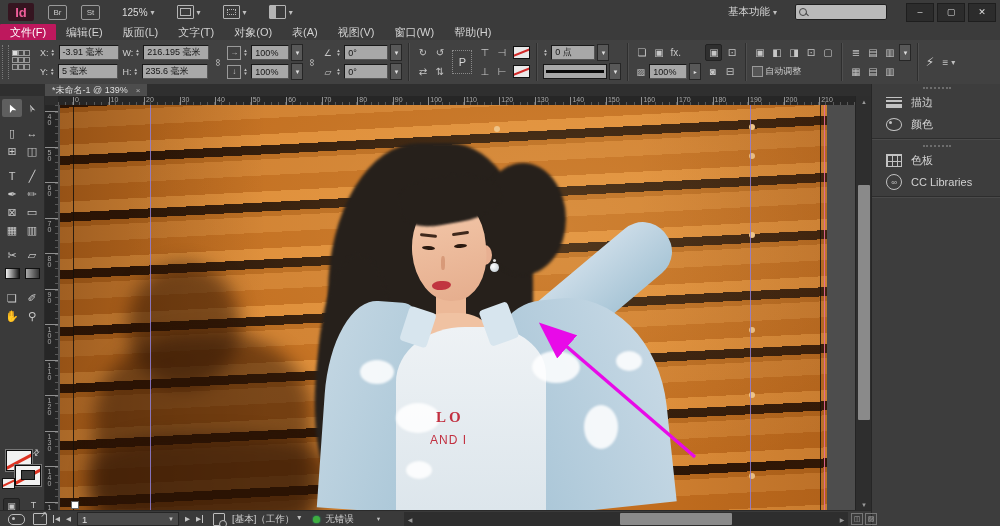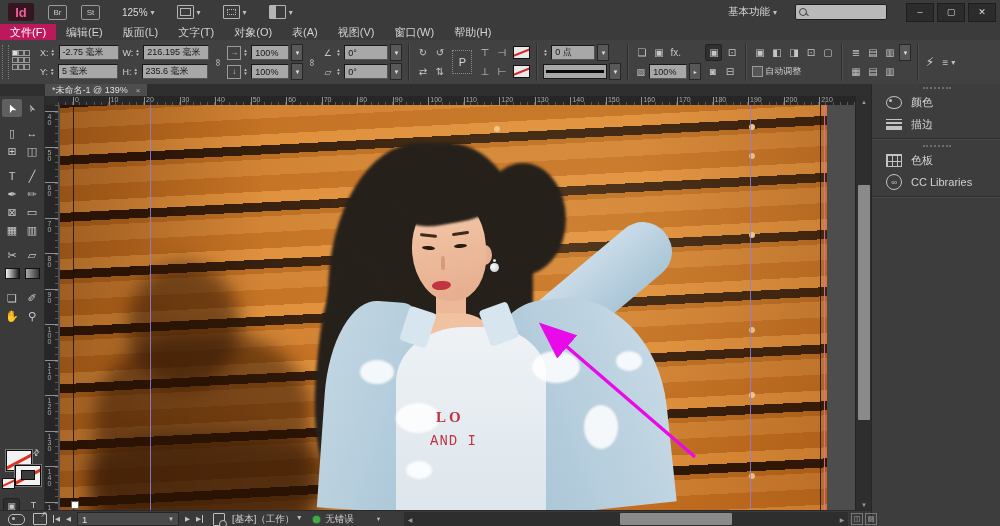--- a/index.html
+++ b/index.html
@@ -141,21 +141,21 @@
   #neck{left:376px;top:186px;width:30px;height:38px;background:#ecb897}
   #chest{left:358px;top:208px;width:68px;height:38px;background:#f0c2a2;border-radius:40%}
   #tee{left:336px;top:222px;width:150px;height:183px;background:linear-gradient(#eef2f5,#dde6ec);border-radius:46% 40% 0 0/30% 26% 0 0}
   #jacketL{left:264px;top:196px;width:102px;height:210px;background:linear-gradient(105deg,#c4d7e3,#a9c6d7);border-radius:46% 30% 0 0;transform:rotate(4deg)}
   #jacketR{left:432px;top:192px;width:174px;height:214px;background:linear-gradient(255deg,#c9dae6,#a5c3d5);border-radius:34% 55% 0 8%;transform:rotate(-6deg)}
   #armRaised{left:470px;top:212px;width:176px;height:58px;background:linear-gradient(#cadbe7,#a9c6d7);border-radius:28px;transform-origin:0 50%;transform:rotate(-40deg)}
   #collarL{left:344px;top:204px;width:28px;height:36px;background:#d7e5ee;transform:rotate(18deg);border-radius:4px}
   #collarR{left:424px;top:200px;width:30px;height:38px;background:#d7e5ee;transform:rotate(-20deg);border-radius:4px}
   .dp{position:absolute;background:rgba(255,255,255,.85);border-radius:50%;filter:blur(1px)}
   #shirt1{left:376px;top:304px;color:#c23040;font-family:"Liberation Serif",serif;font-size:15px;letter-spacing:3px;font-weight:bold}
-  #shirt2{left:370px;top:328px;color:#c23040;font-family:Liberation Mono, monospace;font-size:14px;letter-spacing:1px}
+  #shirt2{left:370px;top:328px;color:#c23040;font-family:Liberation Sans, sans-serif;font-size:12px;letter-spacing:1px}
   .guide{position:absolute;top:0;bottom:0;width:1px}
   .g-black{background:rgba(22,16,10,.85)}
   .g-violet{background:#8f7fd8;opacity:.85}
   .g-red{background:#e86a9a;opacity:.9}
   #pagehandle{position:absolute;left:13px;top:396px;width:6px;height:6px;background:#fff;border:1px solid #666}
   #arrowsvg{position:absolute;left:0;top:0;width:797px;height:405px;pointer-events:none}
   
   #vscroll{position:absolute;left:855px;top:96px;width:16px;height:414px;background:#2e2e2e;border-left:1px solid #242424}
   .scr-arrow{position:absolute;left:0;width:16px;height:11px;display:flex;align-items:center;justify-content:center;font-size:6px;color:#9a9a9a}
   #vthumb{position:absolute;left:2px;top:89px;width:12px;height:235px;background:#8a8a8a;border-radius:1px}
@@ -253,21 +253,21 @@
       <i></i>
       <i></i>
       <i></i>
       <i></i>
       <i></i>
     </div>
   <div class="cpcol">
     <div class="cprow">
       <span class="cplbl">X:</span>
       <span class="spin"></span>
-      <span class="fld w58">-2.75 毫米</span>
+      <span class="fld w58">-3.91 毫米</span>
     </div>
     <div class="cprow">
       <span class="cplbl">Y:</span>
       <span class="spin"></span>
       <span class="fld w58">5 毫米</span>
     </div>
   </div>
   <div class="cpcol">
     <div class="cprow">
       <span class="cplbl">W:</span>
@@ -640,30 +640,30 @@
   <div class="scr-arrow" style="top:0">▲</div>
   <div id="vthumb"></div>
   <div class="scr-arrow" style="bottom:0">▼</div>
 </div>
 
 <div id="dock">
   <div class="dots">
       <i></i>
     </div>
   <div class="dock-item">
-    <span class="pal-ic"></span>
-    <span>颜色</span>
-  </div>
-  <div class="dock-item">
     <span class="st-ic">
         <i></i>
         <i></i>
         <i></i>
       </span>
     <span>描边</span>
+  </div>
+  <div class="dock-item">
+    <span class="pal-ic"></span>
+    <span>颜色</span>
   </div>
   <div class="dock-div"></div>
   <div class="dots">
       <i></i>
     </div>
   <div class="dock-item">
     <span class="sw-ic"></span>
     <span>色板</span>
   </div>
   <div class="dock-item">

